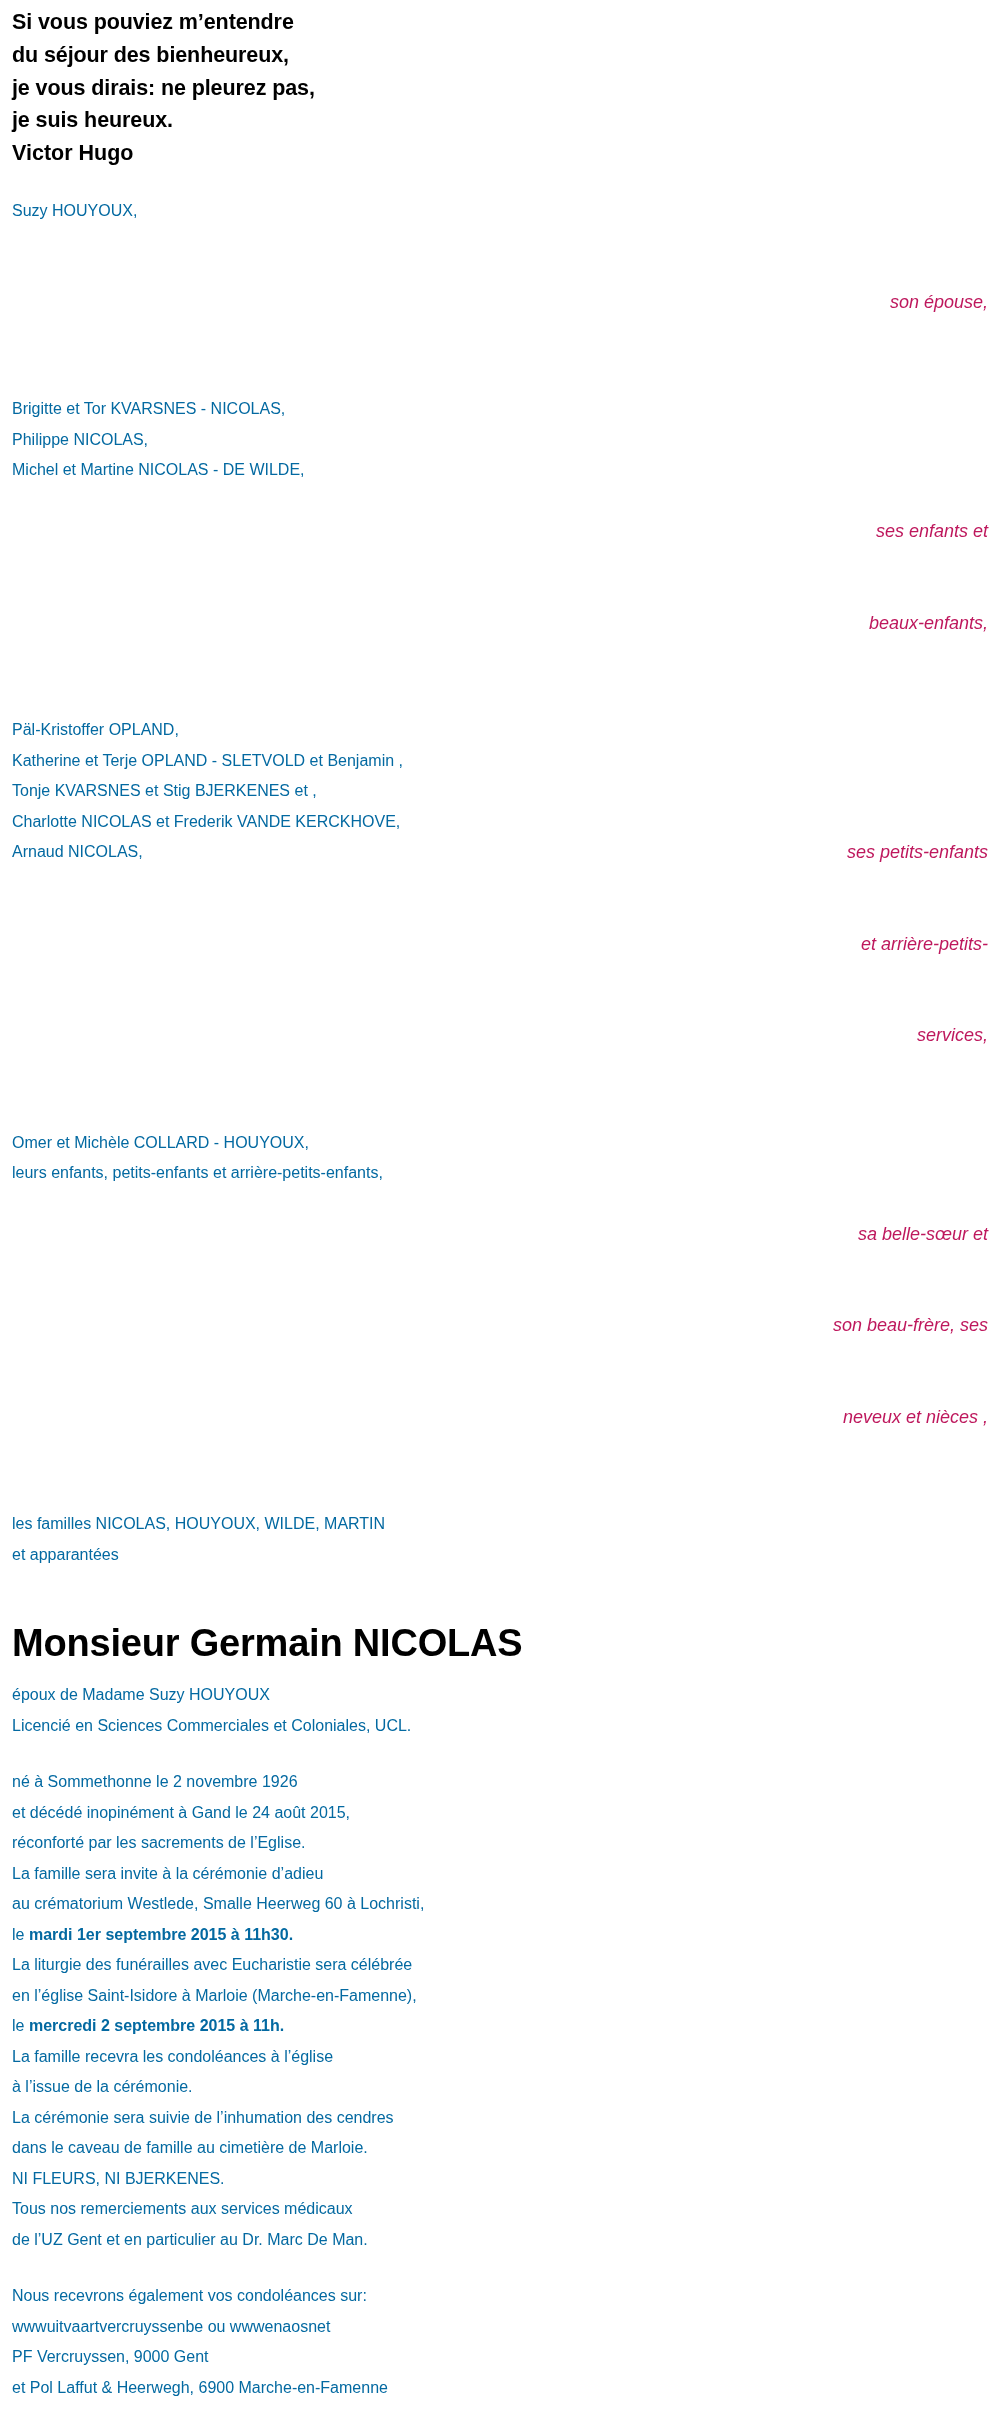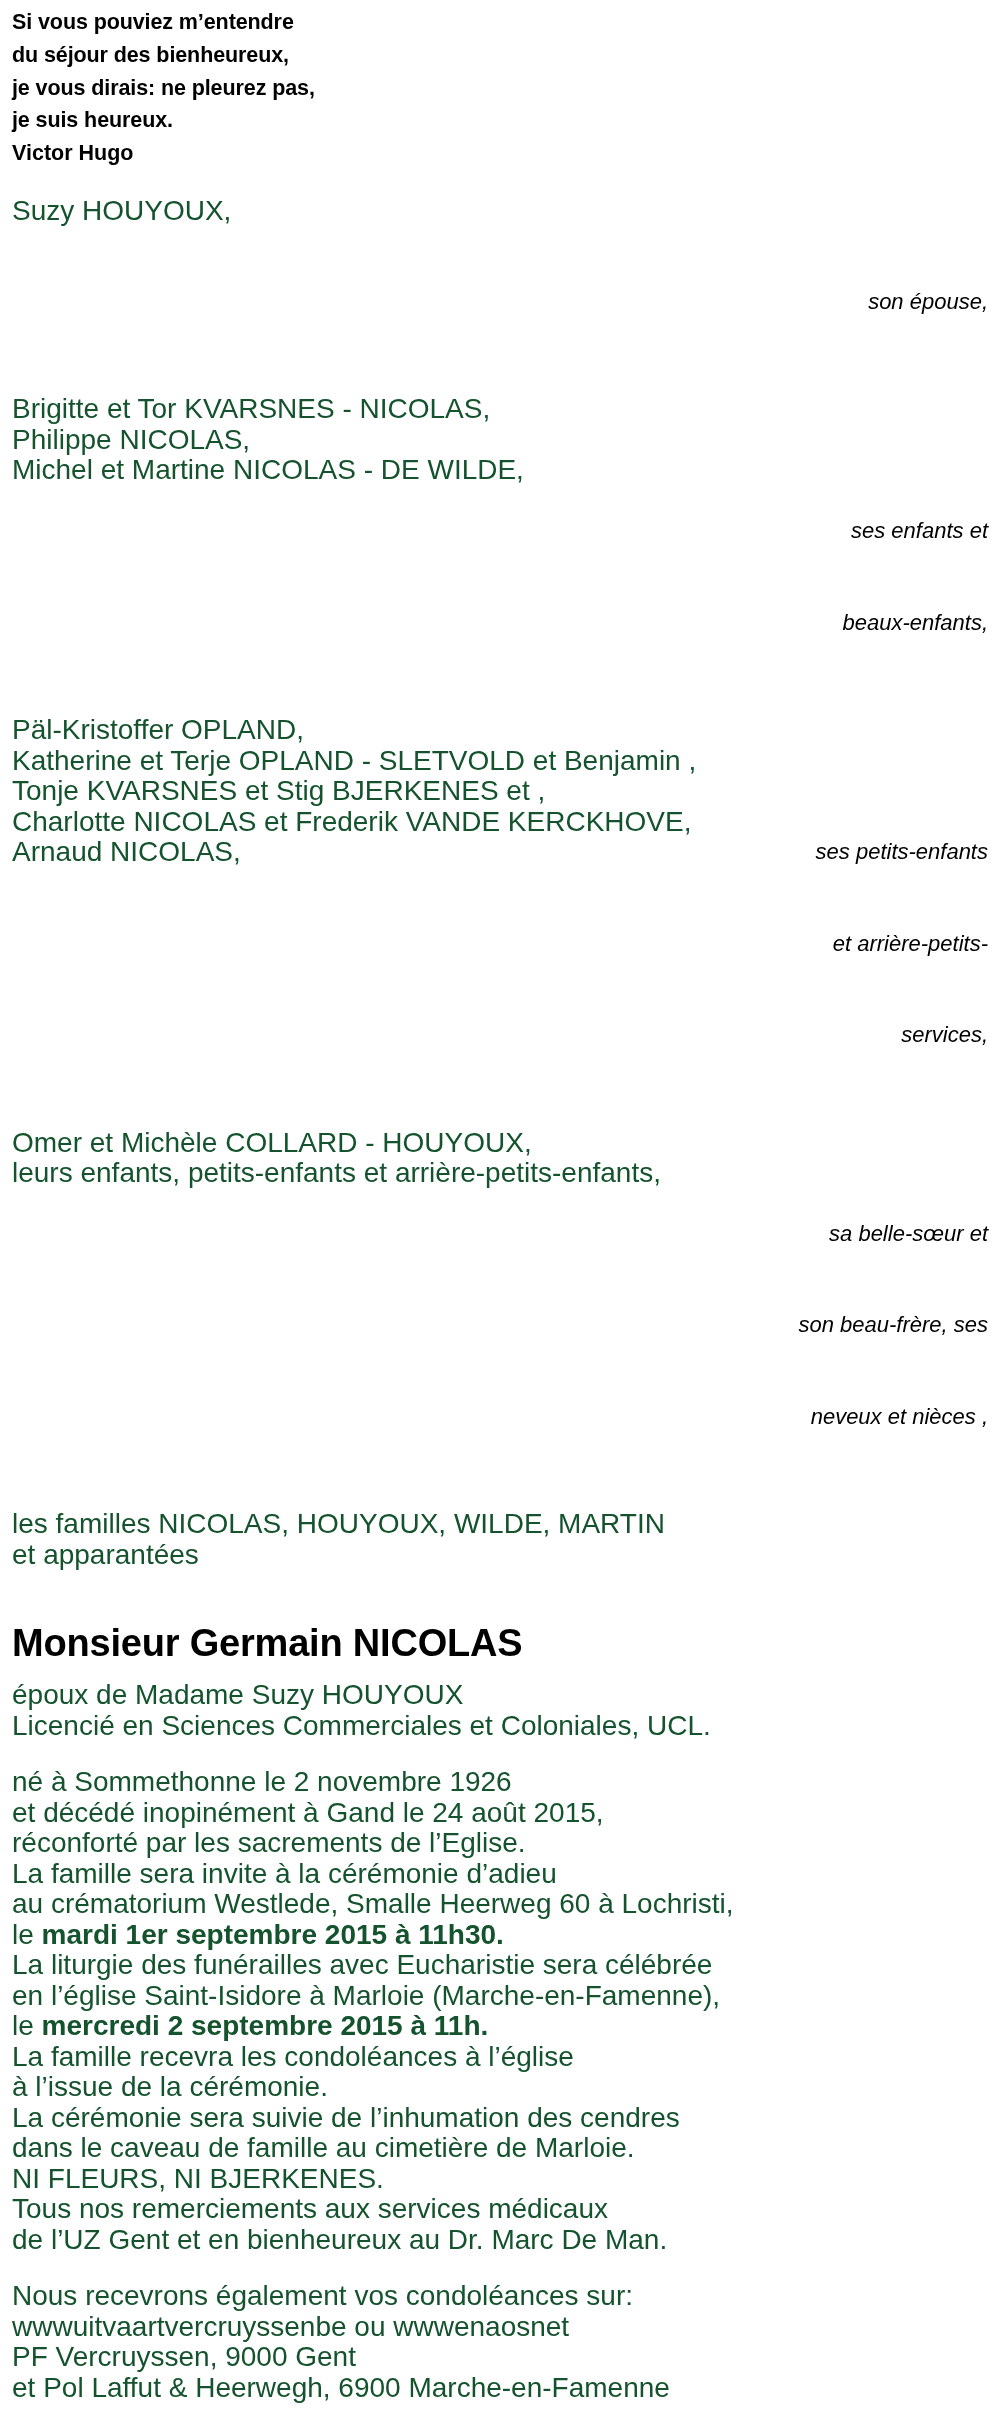--- a/index.html
+++ b/index.html
@@ -39,44 +39,44 @@
   .quote-author {
     font-weight: bold;
     font-size: 21.5px;
     line-height: 32.8px;
     color: #000000;
     white-space: pre;
   }
 
   
   .body-line {
-    font-size: 28px;
+    font-size: 16px;
     line-height: 30.5px;
-    color: #14532d;
+    color: #0369a1;
     white-space: pre;
   }
 
   
   .rel-row {
     display: flex;
     align-items: flex-start;
     justify-content: space-between;
     width: 100%;
   }
   .names-col {
     flex: 0 1 auto;
     max-width: 640px;
   }
   .relation-col {
     flex: 0 0 auto;
     text-align: right;
     font-style: italic;
-    font-size: 22px;
+    font-size: 18px;
     line-height: 30.5px;
-    color: #000000;
+    color: #be185d;
     white-space: pre;
     padding-left: 16px;
   }
   .relation-col .rel-line {
     display: block;
     white-space: pre;
   }
 
   
   .gap-sm { height: 16px; }
@@ -205,21 +205,21 @@
     <div class="body-line"><span>le </span><span class="strong-inline">mardi 1er septembre 2015 à 11h30.</span></div>
     <div class="body-line">La liturgie des funérailles avec Eucharistie sera célébrée</div>
     <div class="body-line">en l’église Saint-Isidore à Marloie (Marche-en-Famenne),</div>
     <div class="body-line"><span>le </span><span class="strong-inline">mercredi 2 septembre 2015 à 11h.</span></div>
     <div class="body-line">La famille recevra les condoléances à l’église</div>
     <div class="body-line">à l’issue de la cérémonie.</div>
     <div class="body-line">La cérémonie sera suivie de l’inhumation des cendres</div>
     <div class="body-line">dans le caveau de famille au cimetière de Marloie.</div>
     <div class="body-line">NI FLEURS, NI BJERKENES.</div>
     <div class="body-line">Tous nos remerciements aux services médicaux</div>
-    <div class="body-line">de l’UZ Gent et en bienheureux au Dr. Marc De Man.</div>
+    <div class="body-line">de l’UZ Gent et en particulier au Dr. Marc De Man.</div>
   </div>
 
   <div class="gap-md"></div>
 
   <div class="section">
     <div class="body-line">Nous recevrons également vos condoléances sur:</div>
     <div class="body-line">wwwuitvaartvercruyssenbe ou wwwenaosnet</div>
     <div class="body-line">PF Vercruyssen, 9000 Gent</div>
     <div class="body-line">et Pol Laffut &amp; Heerwegh, 6900 Marche-en-Famenne</div>
   </div>

